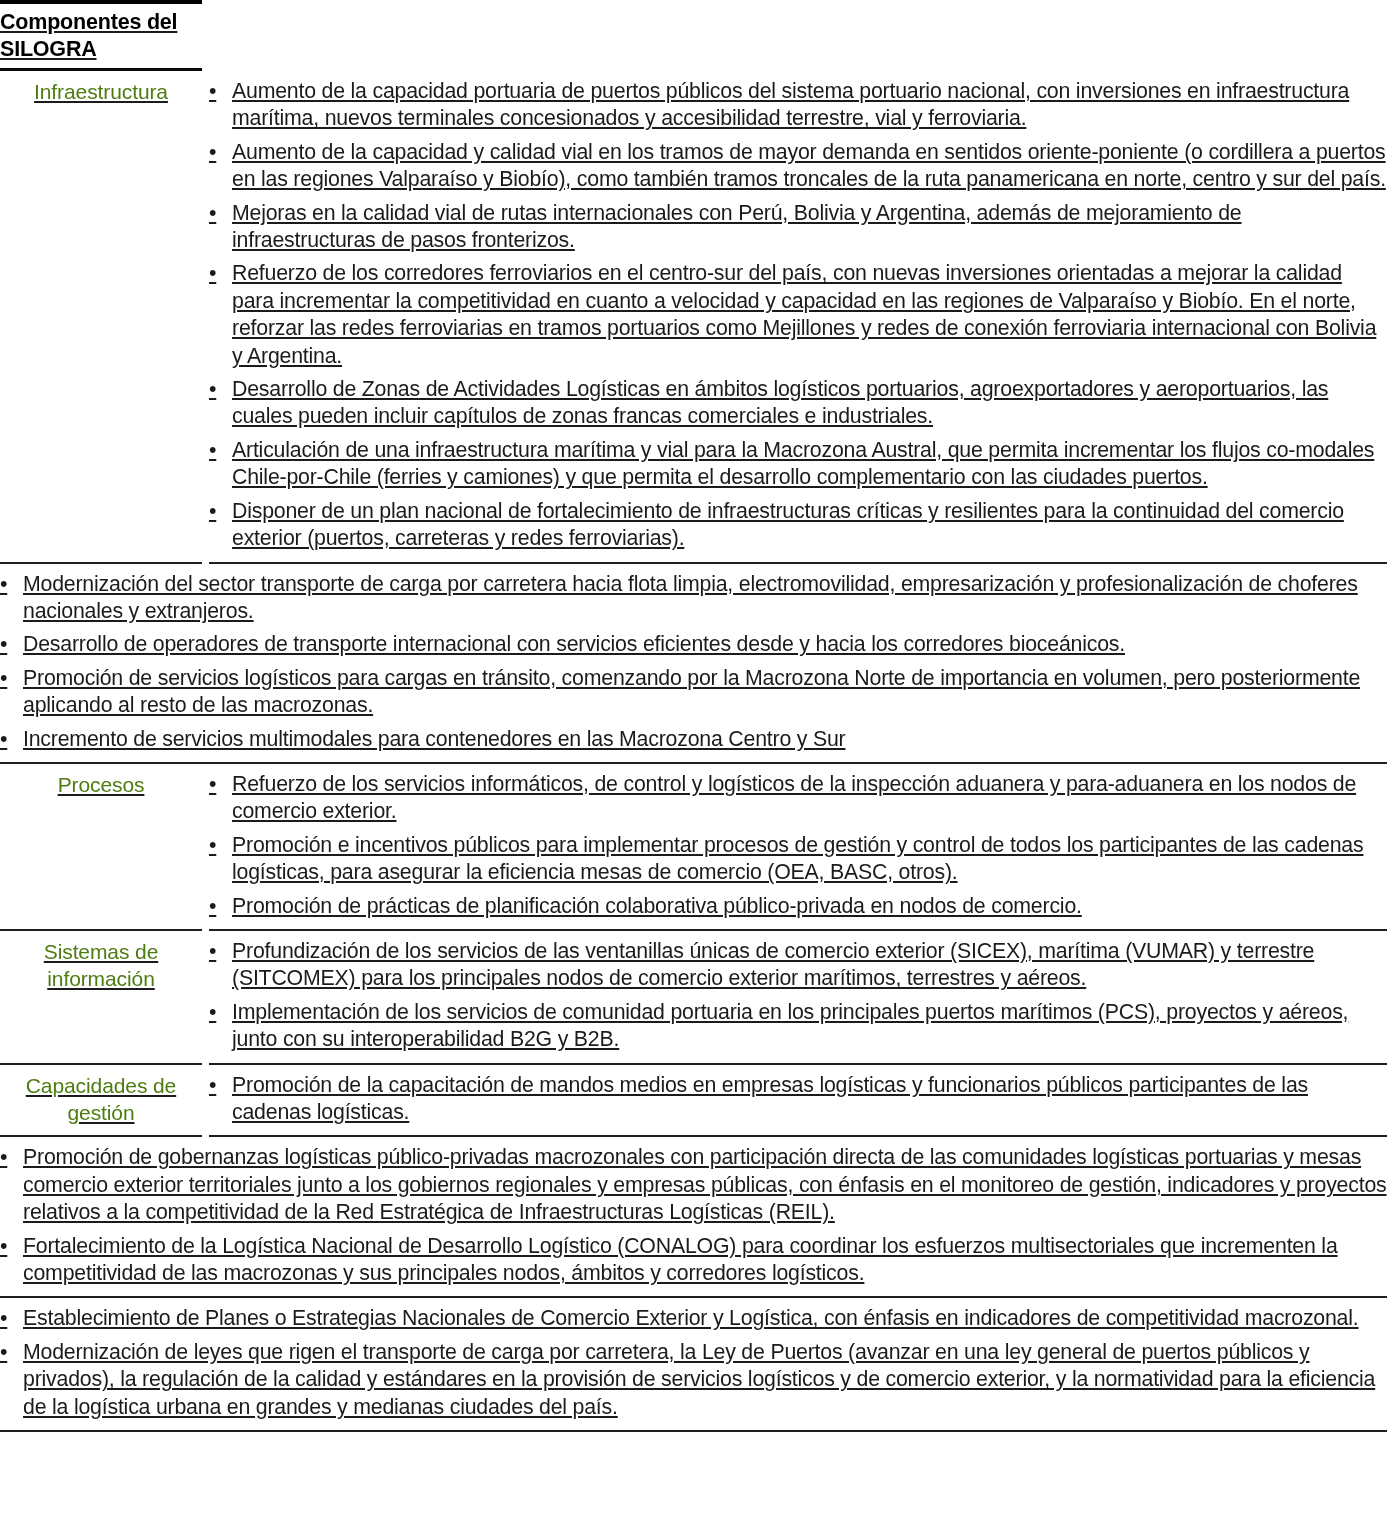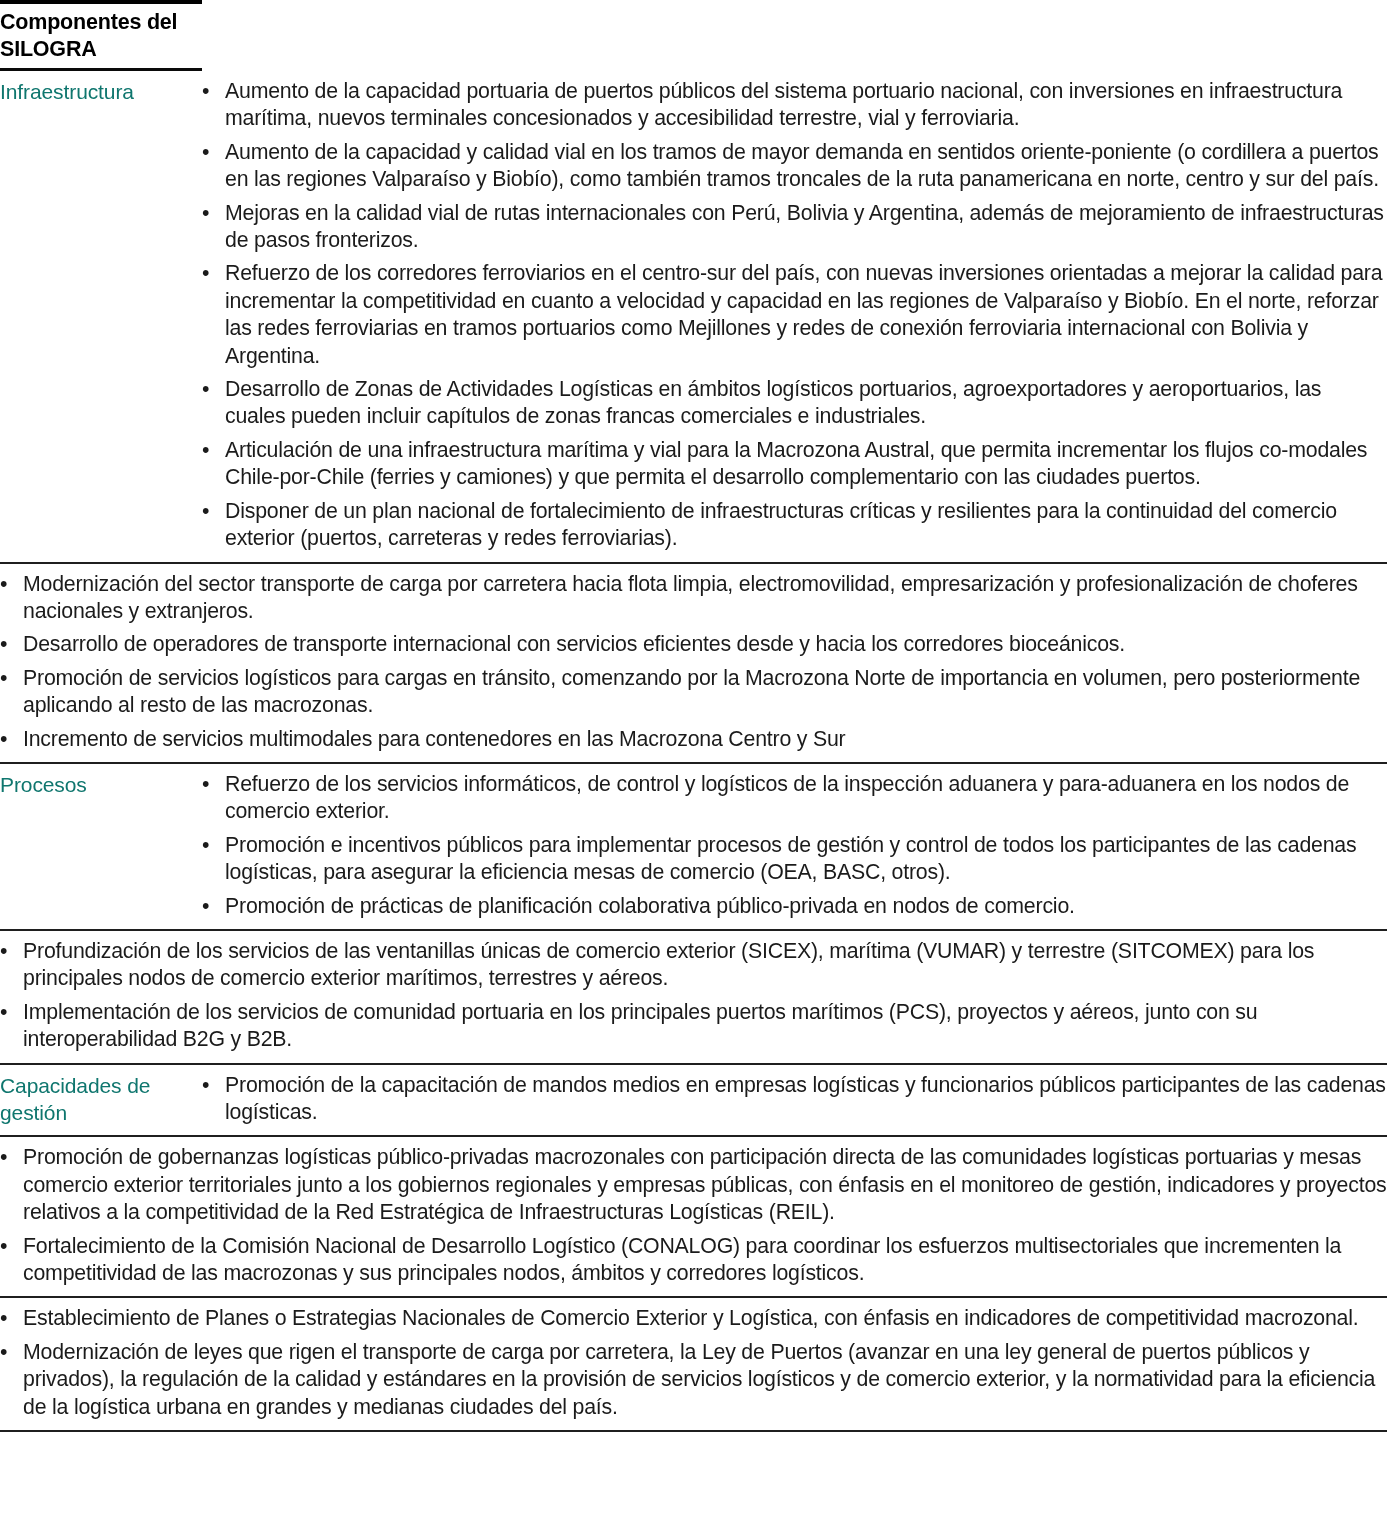--- a/index.html
+++ b/index.html
@@ -9,21 +9,22 @@
   }
   #app {
     width: 1387px;
     box-sizing: border-box;
     font-family: "Liberation Sans", "DejaVu Sans", sans-serif;
     color: #1b1b1b;
     -webkit-font-smoothing: antialiased;
   }
   .row {
     display: flex;
-    gap: 0;
+    gap: 7px;
+    text-decoration: underline;
   }
   .cell {
     box-sizing: border-box;
   }
   .c1 {
     flex: 0 0 202px;
     width: 202px;
   }
   .c2 {
     flex: 1 1 auto;
@@ -40,21 +41,22 @@
     padding: 5px 0 5px 0;
   }
   .body-row .cell {
     border-bottom: 2px solid #1f1f1f;
     padding: 7px 0 9px 0;
   }
   .label {
     font-size: 21px;
     line-height: 27px;
     letter-spacing: -0.1px;
-    color: #0f766e;
+    color: #4d7c0f;
+    text-align: center;
   }
   .strategy {
     display: flex;
     margin-top: 6px;
     font-size: 21.3px;
     line-height: 27.4px;
     letter-spacing: -0.2px;
     color: #1b1b1b;
   }
   .strategy:first-child {
@@ -141,20 +143,21 @@
             <span class="dot">•</span>
             <span class="txt">Promoción e incentivos públicos para implementar procesos de gestión y control de todos los participantes de las cadenas logísticas, para asegurar la eficiencia mesas de comercio (OEA, BASC, otros).</span>
           </div>
           <div class="strategy">
             <span class="dot">•</span>
             <span class="txt">Promoción de prácticas de planificación colaborativa público-privada en nodos de comercio.</span>
           </div>
         </div>
       </div>
       <div class="row body-row">
+        <div class="cell c1 label">Sistemas de información</div>
         <div class="cell c2">
           <div class="strategy">
             <span class="dot">•</span>
             <span class="txt">Profundización de los servicios de las ventanillas únicas de comercio exterior (SICEX), marítima (VUMAR) y terrestre (SITCOMEX) para los principales nodos de comercio exterior marítimos, terrestres y aéreos.</span>
           </div>
           <div class="strategy">
             <span class="dot">•</span>
             <span class="txt">Implementación de los servicios de comunidad portuaria en los principales puertos marítimos (PCS), proyectos y aéreos, junto con su interoperabilidad B2G y B2B.</span>
           </div>
         </div>
@@ -169,21 +172,21 @@
         </div>
       </div>
       <div class="row body-row">
         <div class="cell c2">
           <div class="strategy">
             <span class="dot">•</span>
             <span class="txt">Promoción de gobernanzas logísticas público-privadas macrozonales con participación directa de las comunidades logísticas portuarias y mesas comercio exterior territoriales junto a los gobiernos regionales y empresas públicas, con énfasis en el monitoreo de gestión, indicadores y proyectos relativos a la competitividad de la Red Estratégica de Infraestructuras Logísticas (REIL).</span>
           </div>
           <div class="strategy">
             <span class="dot">•</span>
-            <span class="txt">Fortalecimiento de la Comisión Nacional de Desarrollo Logístico (CONALOG) para coordinar los esfuerzos multisectoriales que incrementen la competitividad de las macrozonas y sus principales nodos, ámbitos y corredores logísticos.</span>
+            <span class="txt">Fortalecimiento de la Logística Nacional de Desarrollo Logístico (CONALOG) para coordinar los esfuerzos multisectoriales que incrementen la competitividad de las macrozonas y sus principales nodos, ámbitos y corredores logísticos.</span>
           </div>
         </div>
       </div>
       <div class="row body-row">
         <div class="cell c2">
           <div class="strategy">
             <span class="dot">•</span>
             <span class="txt">Establecimiento de Planes o Estrategias Nacionales de Comercio Exterior y Logística, con énfasis en indicadores de competitividad macrozonal.</span>
           </div>
           <div class="strategy">

